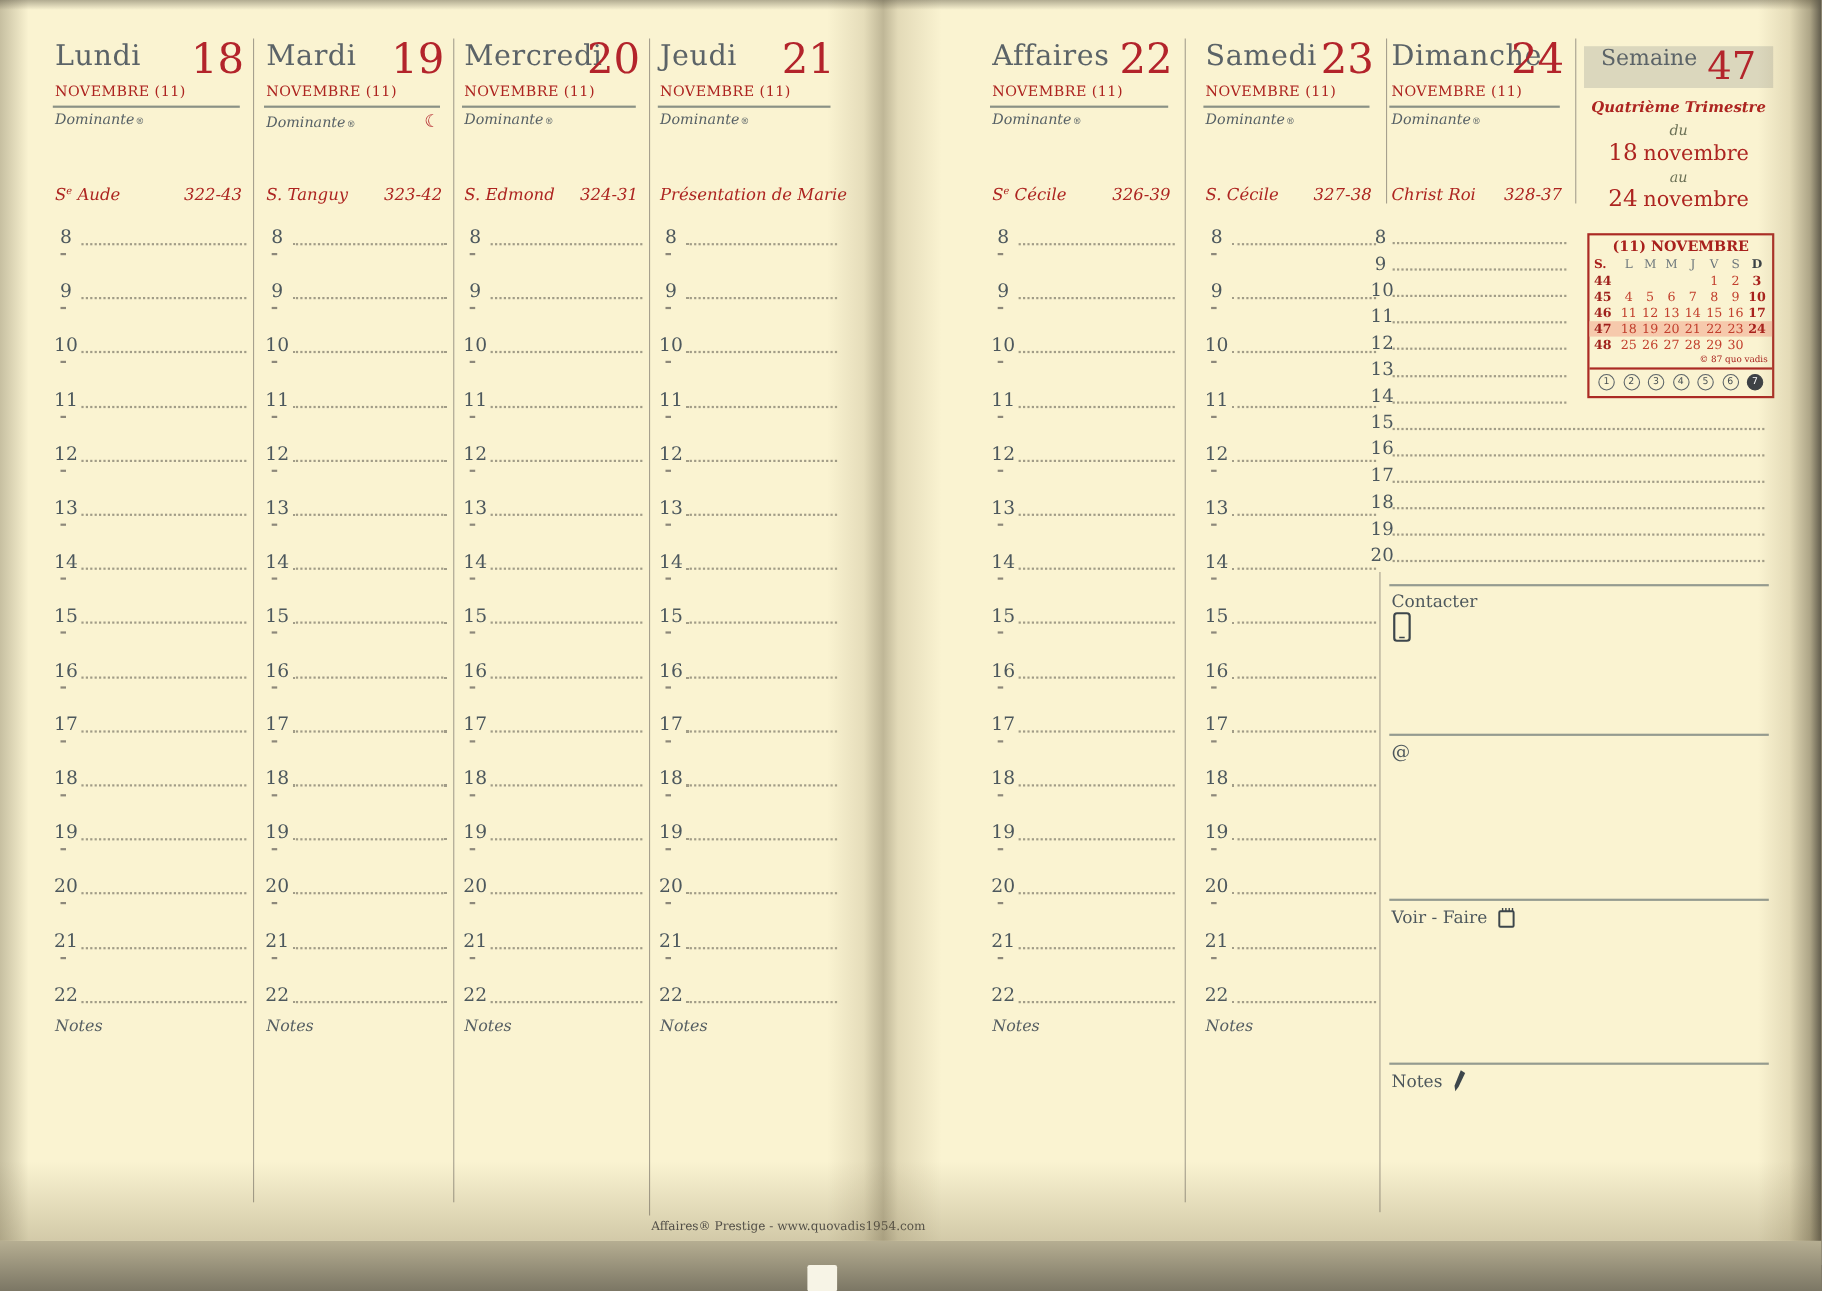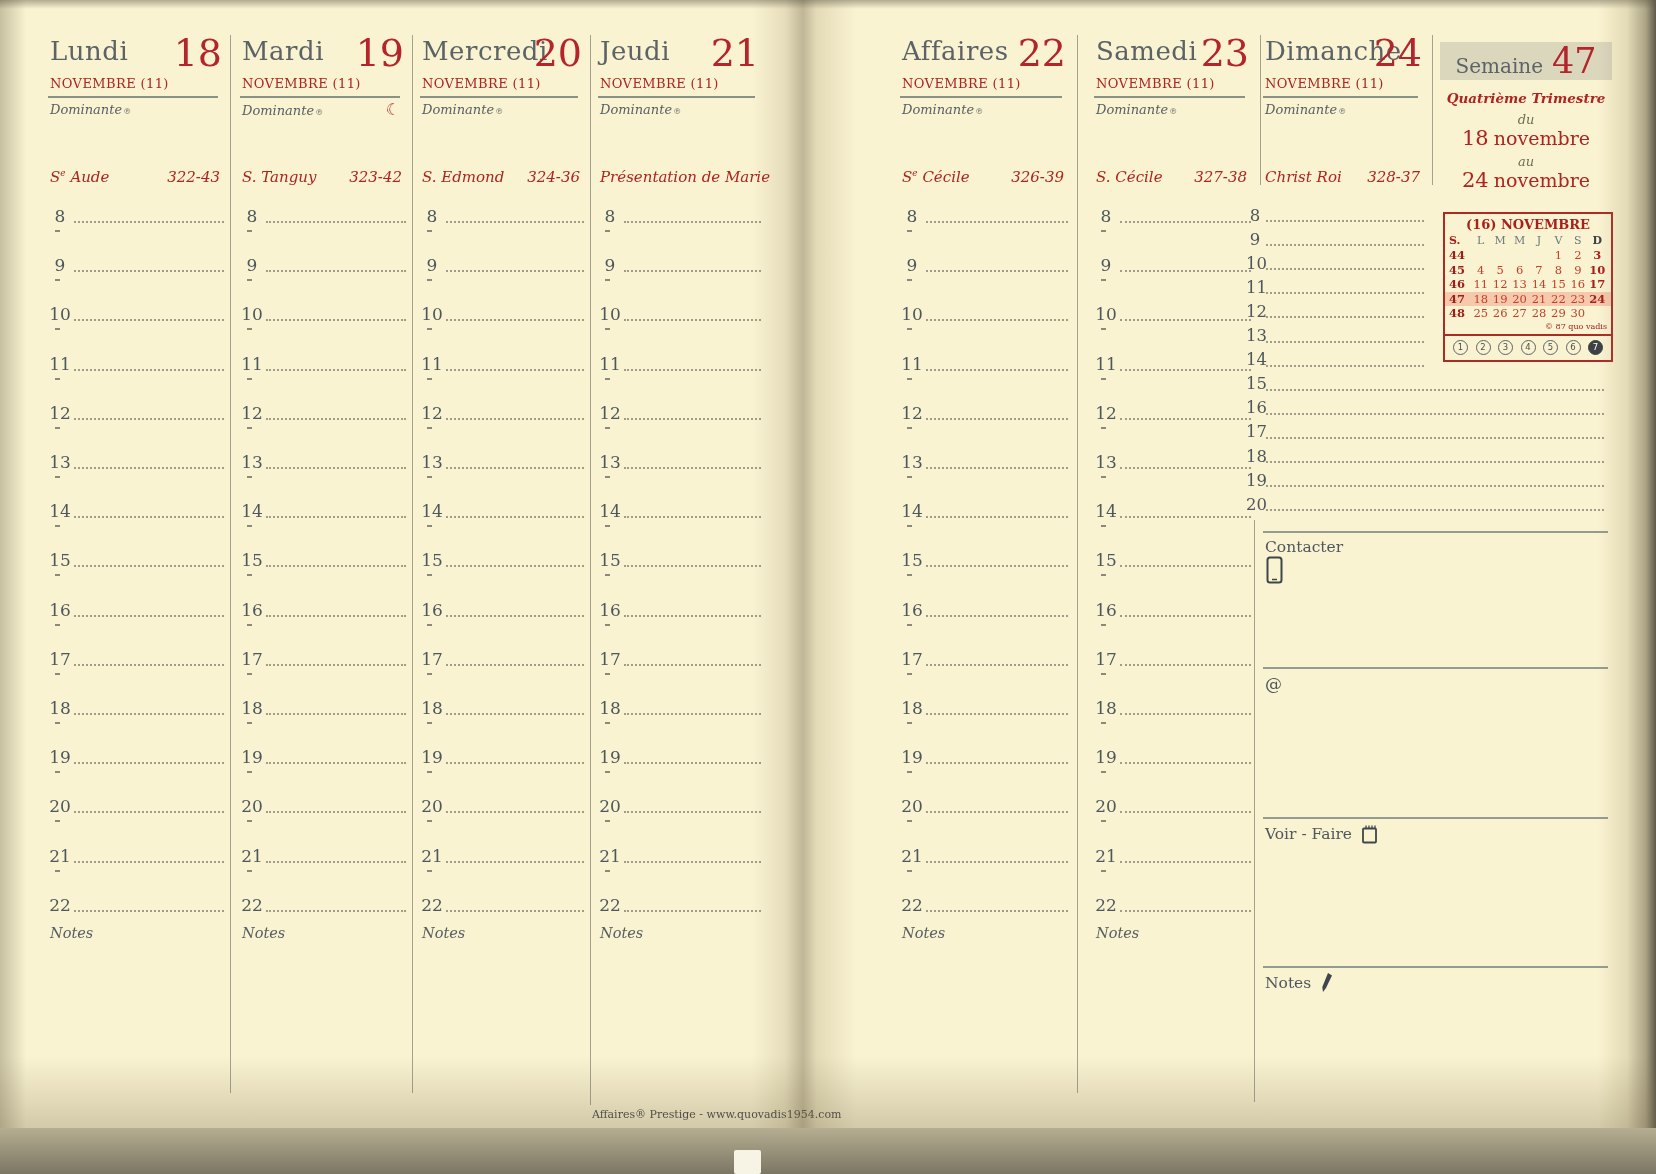--- a/index.html
+++ b/index.html
@@ -47,21 +47,21 @@
   .hour-row.sun{height:22px;}
   .sun-num{width:18px;font-size:16.5px;}
   .sec-vline{position:absolute;left:8px;top:520px;width:1px;height:582px;background:#a6a08e;}
   .sec-sep{position:absolute;left:17px;width:345px;border-top:2px solid #949b90;}
   .sec-label{position:absolute;left:19px;font-size:15.5px;color:#4d575c;display:flex;align-items:center;gap:9px;}
   .sec-label.at{font-size:17px;}
   .icon-svg{display:block;}
   .phone-icon{position:absolute;left:20px;top:556px;}
   
   .week-box{position:absolute;left:194px;top:42px;width:172px;height:38px;background:#dbd7bd;
-    display:flex;align-items:flex-end;justify-content:center;gap:9px;}
+    display:flex;align-items:flex-start;justify-content:center;gap:9px;}
   .week-word{font-size:20px;color:#5b6367;position:relative;top:-2px;}
   .week-num{font-size:35px;color:#b3242b;line-height:38px;}
   .tri{position:absolute;left:194px;width:172px;text-align:center;color:#ad2420;}
   .tri.t1{top:90px;font-style:italic;font-size:13.5px;font-weight:bold;}
   .tri.word{font-style:italic;color:#6b7055;font-size:13px;font-weight:normal;}
   .tri .big{font-size:21px;}
   .tri .mon{font-size:19px;}
   
   .cal{position:absolute;left:197px;top:212px;width:166px;border:2px solid #ab2a24;}
   .cal-title{text-align:center;font-weight:bold;font-size:13px;color:#a8201c;padding-top:3px;height:17px;}
@@ -286,21 +286,21 @@
       <span class="day-num">20</span>
       <div class="day-month">NOVEMBRE (11)</div>
       <div class="day-rule"></div>
       <div class="dominante">
         <span>Dominante</span>
           <sup>®</sup>
         <span class="moon"></span>
       </div>
       <div class="saint-row">
         <span class="saint"><span>S.</span><sup></sup><span> Edmond</span></span>
-        <span class="saint-ref">324-36</span>
+        <span class="saint-ref">324-31</span>
       </div>
       <div class="hours">
           <div class="hour-row" style="top: 171px;">
             <span class="hour-num">8</span>
             <span class="hour-line"></span>
           </div>
           <div class="half-dash" style="top: 198px;"></div>
           <div class="hour-row" style="top: 220.2px;">
             <span class="hour-num">9</span>
             <span class="hour-line"></span>
@@ -755,21 +755,21 @@
         <span class="week-word">Semaine</span>
         <span class="week-num">47</span>
       </div>
       <div class="tri t1">Quatrième Trimestre</div>
       <div class="tri word" style="top:112px">du</div>
       <div class="tri" style="top:126px"><span class="big">18</span> <span class="mon">novembre</span></div>
       <div class="tri word" style="top:154px">au</div>
       <div class="tri" style="top:168px"><span class="big">24</span> <span class="mon">novembre</span></div>
 
       <div class="cal">
-        <div class="cal-title">(16) NOVEMBRE</div>
+        <div class="cal-title">(11) NOVEMBRE</div>
         <div class="cal-head">
             <span class="cal-h first">S.</span>
             <span class="cal-h">L</span>
             <span class="cal-h">M</span>
             <span class="cal-h">M</span>
             <span class="cal-h">J</span>
             <span class="cal-h">V</span>
             <span class="cal-h">S</span>
             <span class="cal-h last">D</span>
           </div>

